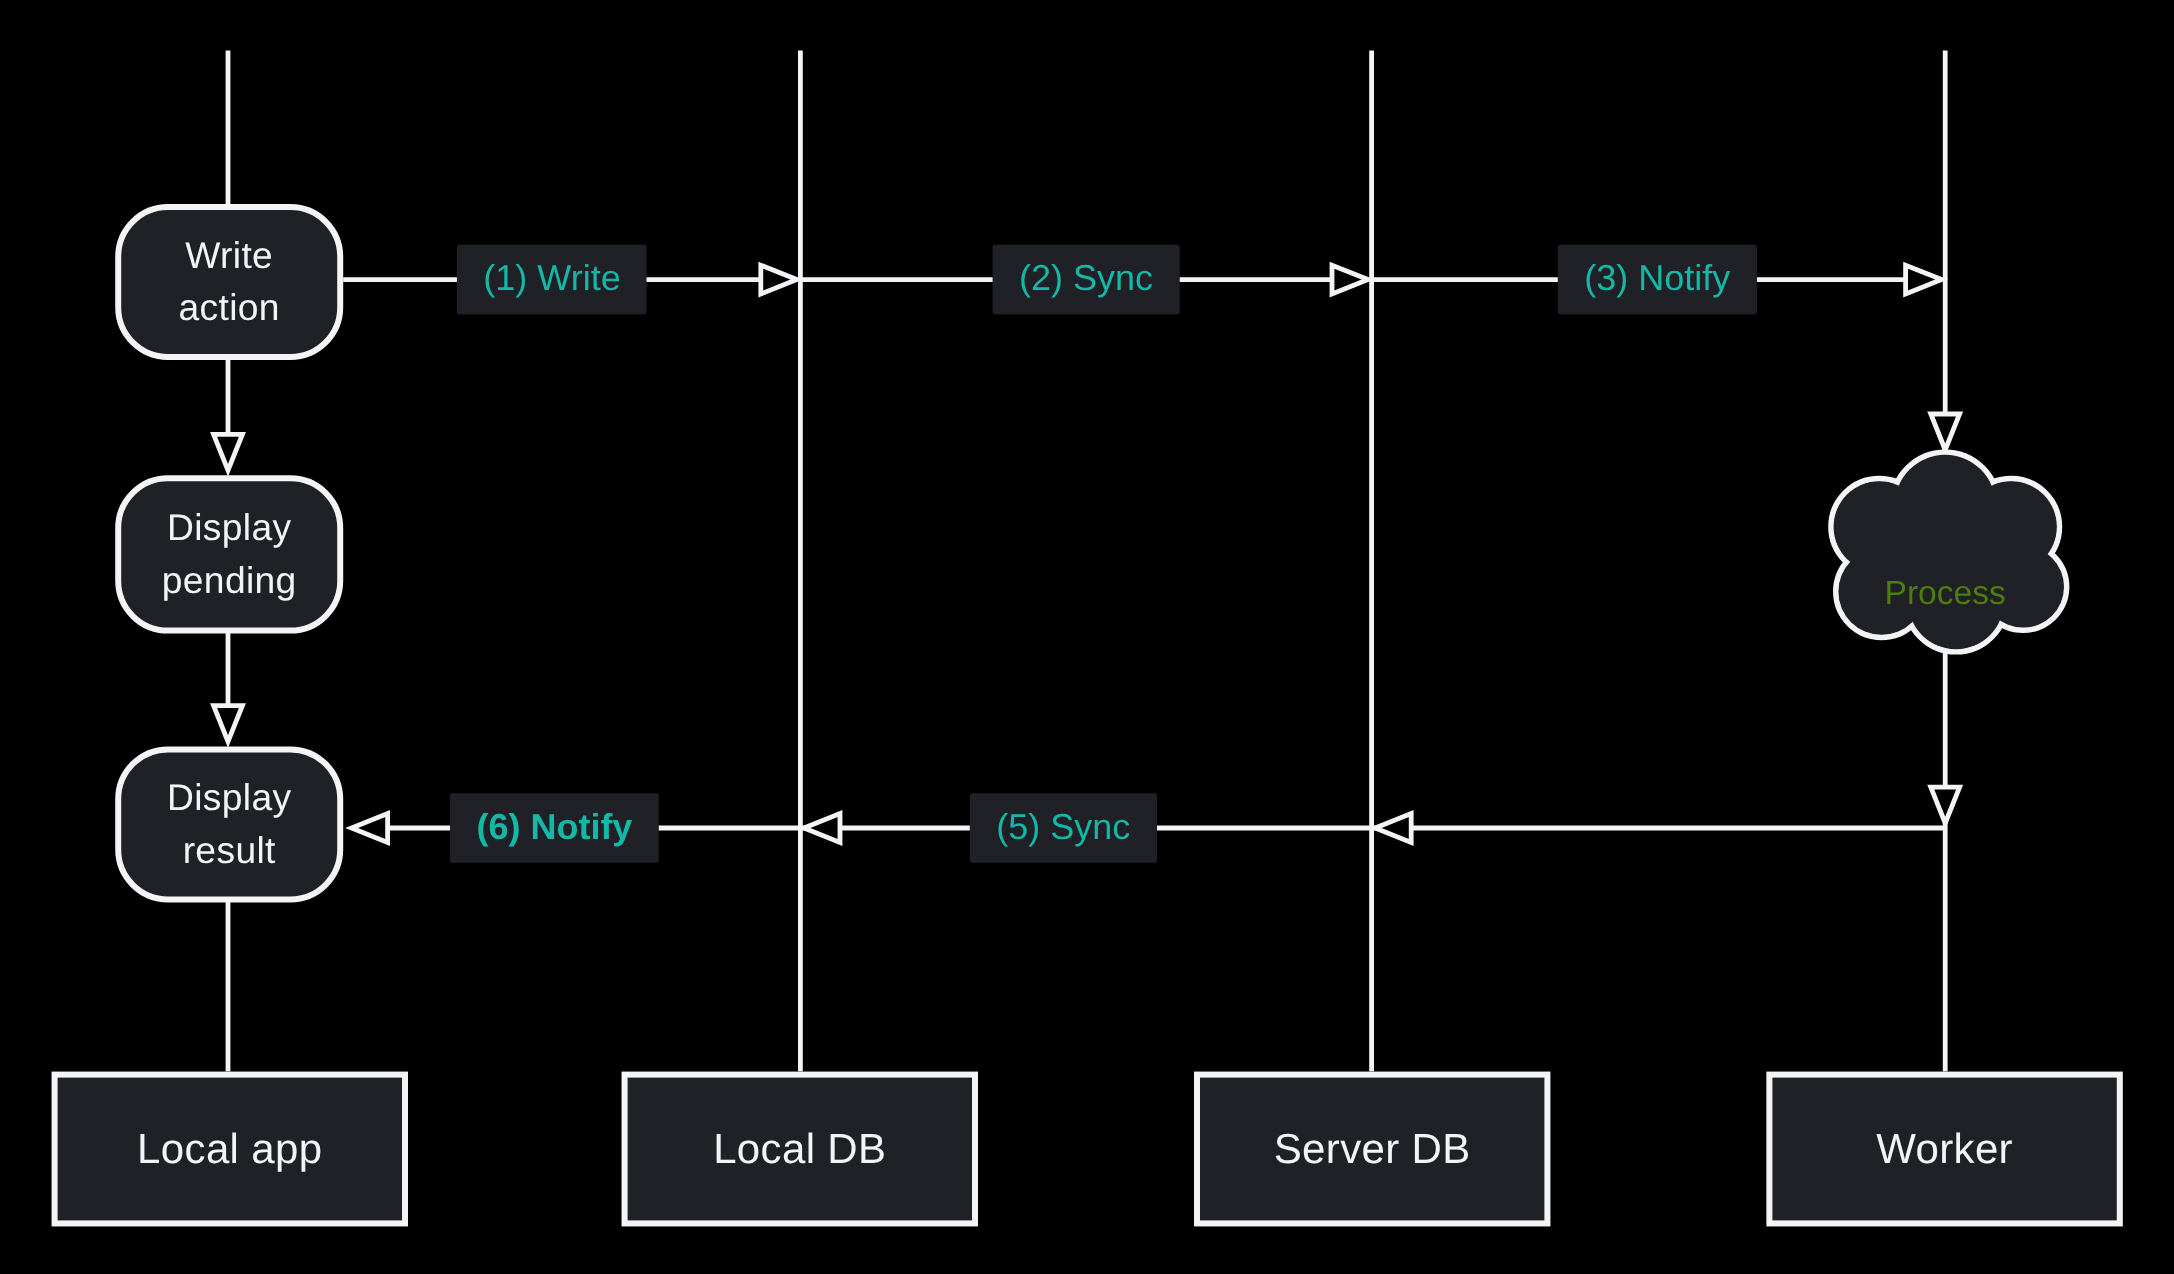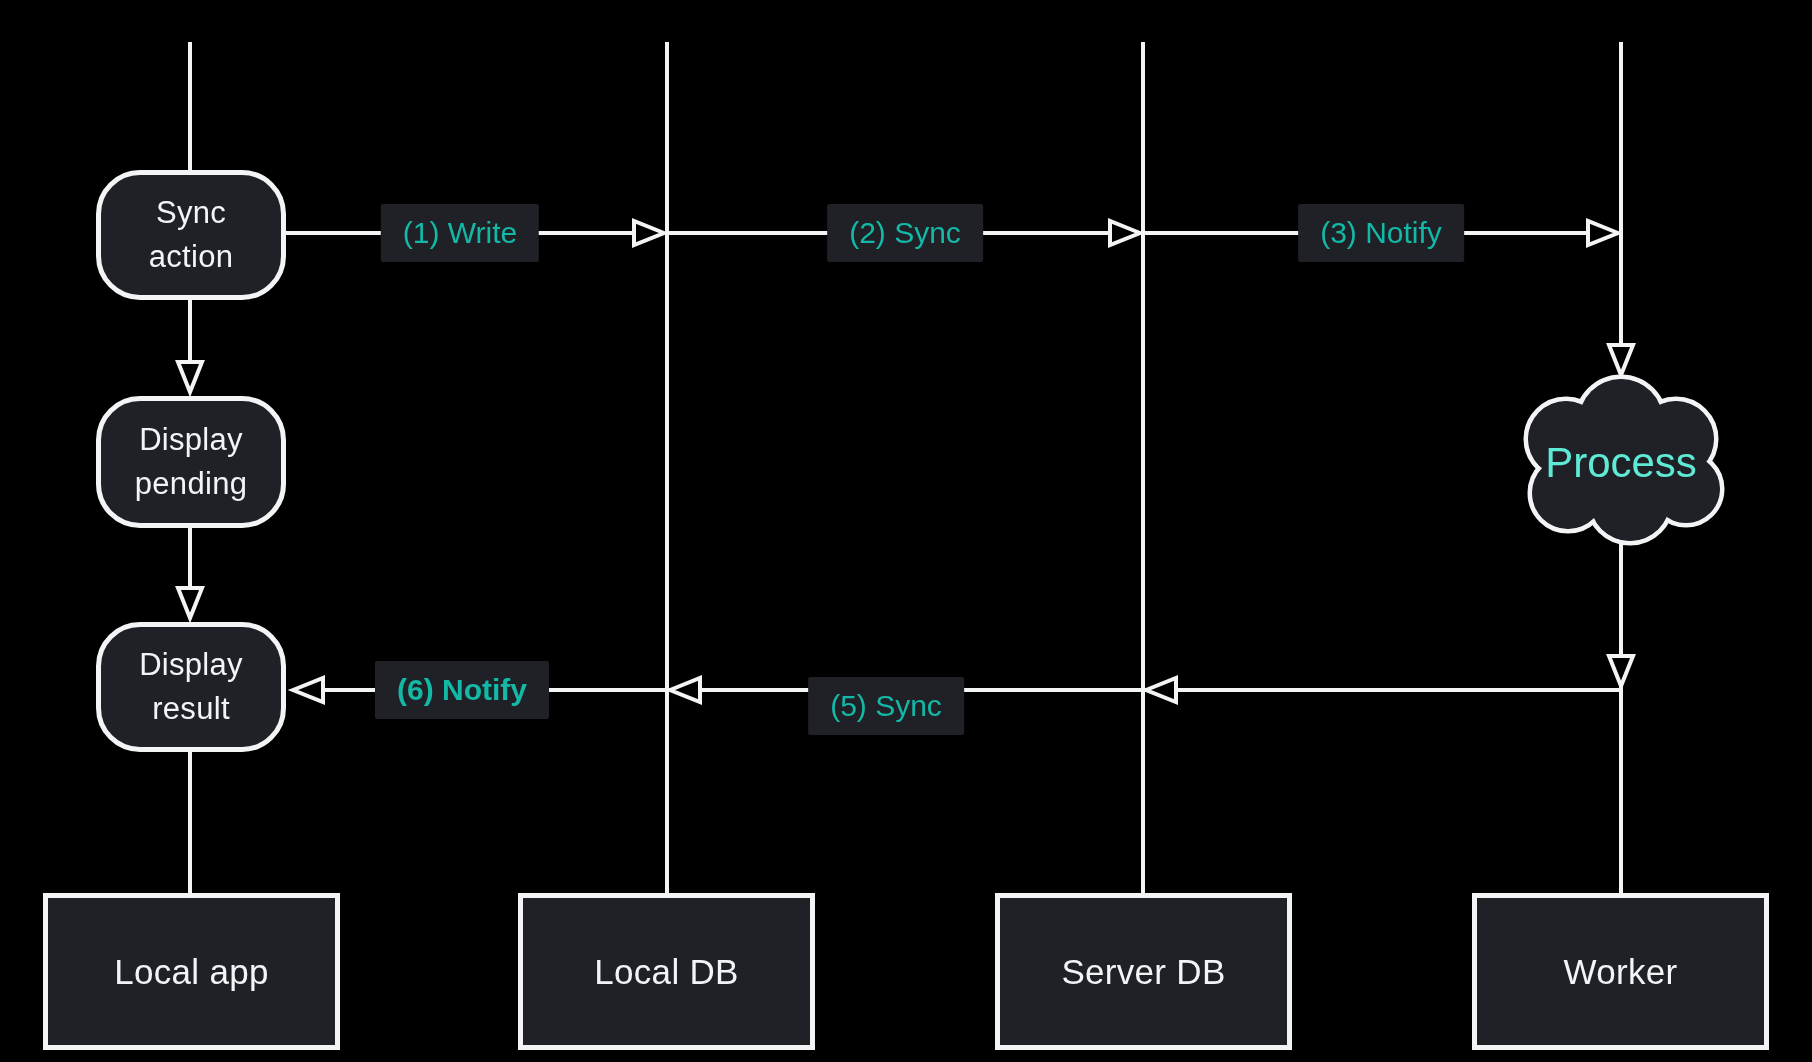--- a/index.html
+++ b/index.html
@@ -47,37 +47,38 @@
     font-size: 30px;
     line-height: 30px;
     padding: 14px 22px;
     border-radius: 2px;
     white-space: nowrap;
   }
   .lane {
     position: absolute;
     box-sizing: border-box;
     top: 893px;
-    height: 157px;
+    height: 129px;
     width: 297px;
     background: #1f2127;
     border: 5px solid #f3f4f6;
     color: #f3f4f6;
     display: flex;
     align-items: center;
     justify-content: center;
     font-size: 35px;
     letter-spacing: 0.3px;
   }
   .cloud-label {
     position: absolute;
     transform: translate(-50%, -50%);
-    color: #5eead4;
-    font-size: 42px;
+    color: #4d7c0f;
+    font-size: 28px;
     white-space: nowrap;
+    margin-top: 31px;
   }
 </style>
 </head>
 <body>
 
 <div class="stage">
 
   <svg class="wires" width="1812" height="1062" viewBox="0 0 1812 1062">
     <g stroke="#f3f4f6" stroke-width="4">
 
@@ -133,41 +134,41 @@
         <circle cx="158" cy="62" r="38"></circle>
         <circle cx="168" cy="112" r="34"></circle>
         <circle cx="112" cy="124" r="40"></circle>
         <circle cx="50" cy="116" r="36"></circle>
         <rect x="40" y="48" width="132" height="76"></rect>
       </g>
     </g>
   </svg>
 
   <div class="node" style="left:96px; top:170px; width:190px; height:130px;">
-    <span>Sync</span>
+    <span>Write</span>
     <span>action</span>
   </div>
 
   <div class="node" style="left:96px; top:396px; width:190px; height:132px;">
     <span>Display</span>
     <span>pending</span>
   </div>
 
   <div class="node" style="left:96px; top:622px; width:190px; height:130px;">
     <span>Display</span>
     <span>result</span>
   </div>
 
   <div class="cloud-label" style="left:1621px; top:463px;">Process</div>
 
   <div class="edge-label" style="left:460px;  top:233px;">(1) Write</div>
   <div class="edge-label" style="left:905px;  top:233px;">(2) Sync</div>
   <div class="edge-label" style="left:1381px; top:233px;">(3) Notify</div>
 
-  <div class="edge-label" style="left:886px;  top:690px;margin-top:16px;">(5) Sync</div>
+  <div class="edge-label" style="left:886px;  top:690px;">(5) Sync</div>
   <div class="edge-label" style="left:462px;  top:690px;font-weight:bold;">(6) Notify</div>
 
   <div class="lane" style="left:43px;">Local app</div>
   <div class="lane" style="left:518px;">Local DB</div>
   <div class="lane" style="left:1472px;">Worker</div>
   <div class="lane" style="left:995px;">Server DB</div>
 
 </div>
 
 </body></html>

